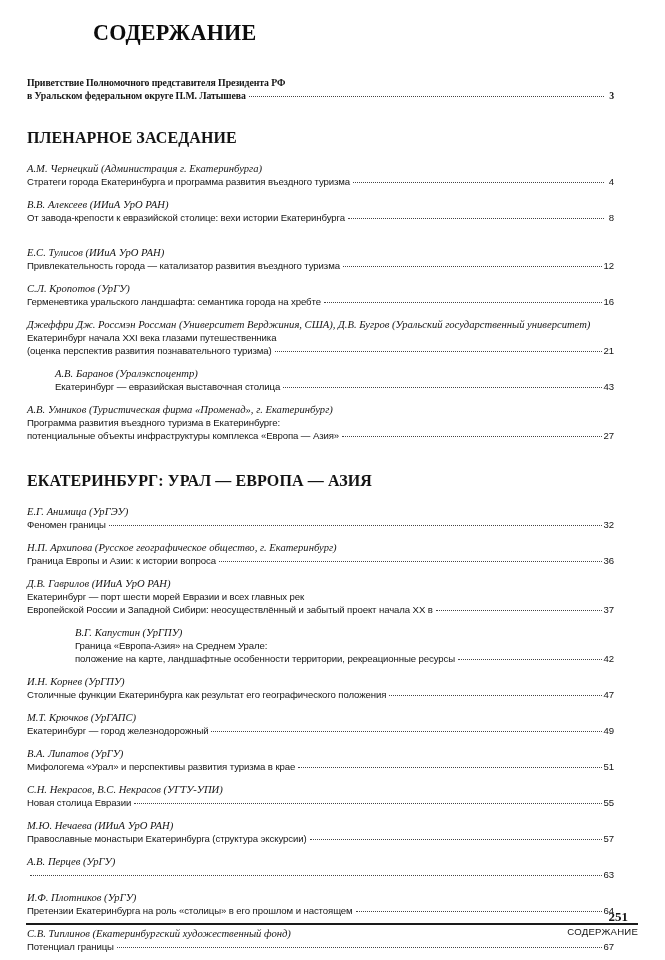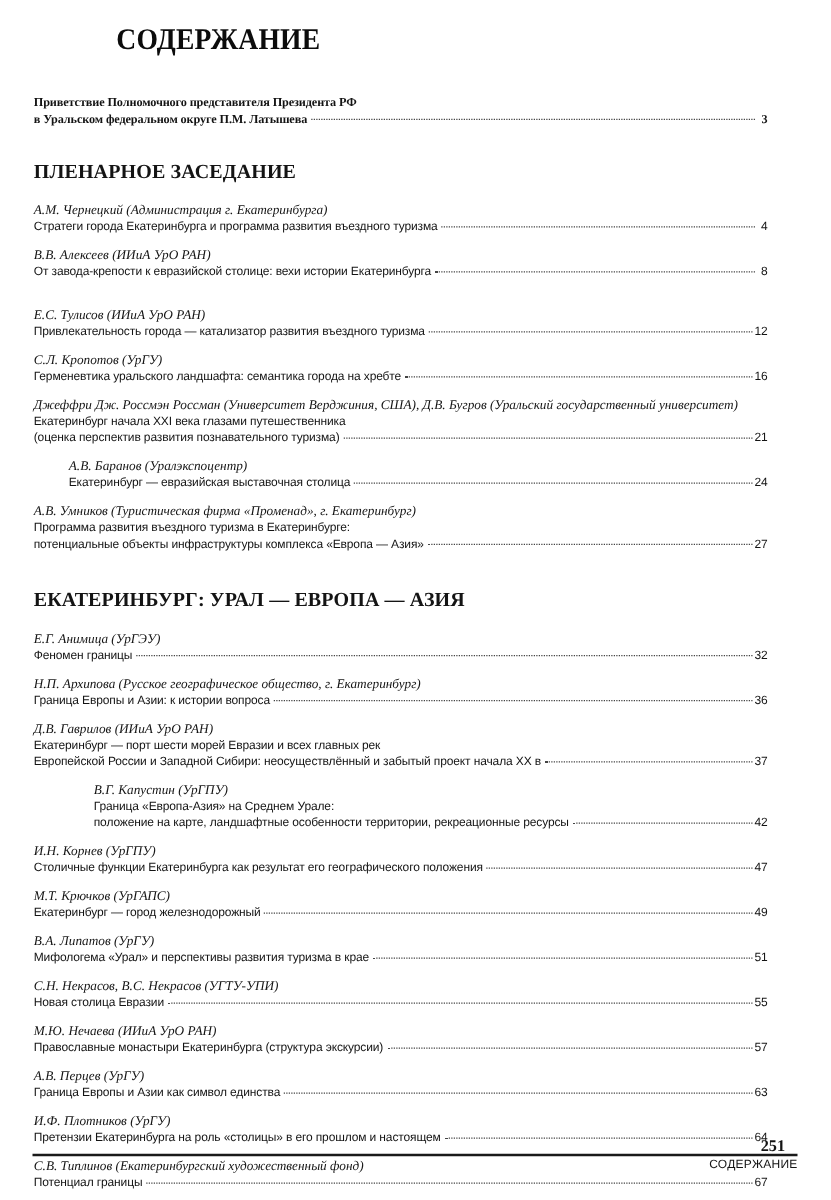--- a/index.html
+++ b/index.html
@@ -159,21 +159,21 @@
         <span class="txt">(оценка перспектив развития познавательного туризма)</span>
         <span class="dots"></span>
         <span class="pg">21</span>
       </div>
     </div>
     <div class="entry" style="margin-top: 10px; margin-left: 28px;">
       <div class="author">А.В. Баранов (Уралэкспоцентр)</div>
       <div class="line">
         <span class="txt">Екатеринбург — евразийская выставочная столица</span>
         <span class="dots"></span>
-        <span class="pg">24</span>
+        <span class="pg">43</span>
       </div>
     </div>
     <div class="entry" style="margin-top: 10px;">
       <div class="author">А.В. Умников (Туристическая фирма «Променад», г. Екатеринбург)</div>
       <div class="line">
         <span class="txt">Программа развития въездного туризма в Екатеринбурге:</span>
       </div>
       <div class="line">
         <span class="txt">потенциальные объекты инфраструктуры комплекса «Европа — Азия»</span>
         <span class="dots"></span>
@@ -255,21 +255,20 @@
       <div class="author">М.Ю. Нечаева (ИИиА УрО РАН)</div>
       <div class="line">
         <span class="txt">Православные монастыри Екатеринбурга (структура экскурсии)</span>
         <span class="dots"></span>
         <span class="pg">57</span>
       </div>
     </div>
     <div class="entry" style="margin-top: 10px;">
       <div class="author">А.В. Перцев (УрГУ)</div>
       <div class="line">
-        <span class="txt">Граница Европы и Азии как символ единства</span>
         <span class="dots"></span>
         <span class="pg">63</span>
       </div>
     </div>
     <div class="entry" style="margin-top: 10px;">
       <div class="author">И.Ф. Плотников (УрГУ)</div>
       <div class="line">
         <span class="txt">Претензии Екатеринбурга на роль «столицы» в его прошлом и настоящем</span>
         <span class="dots"></span>
         <span class="pg">64</span>

